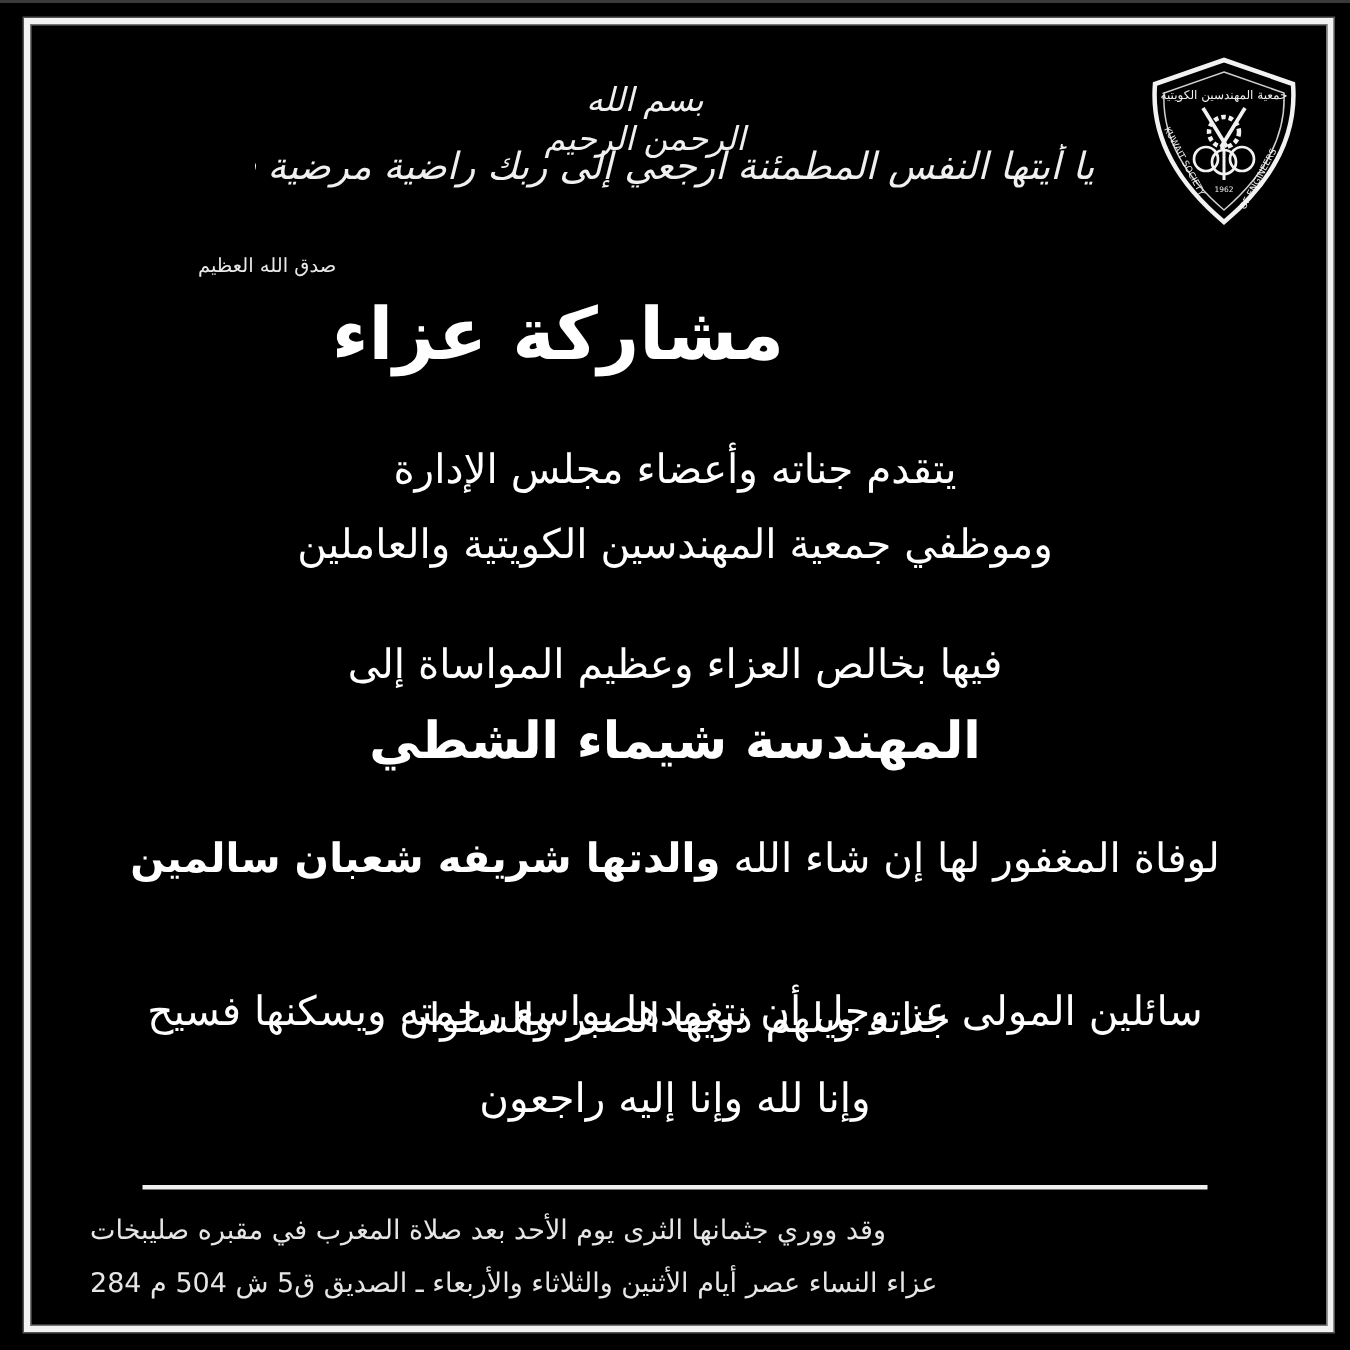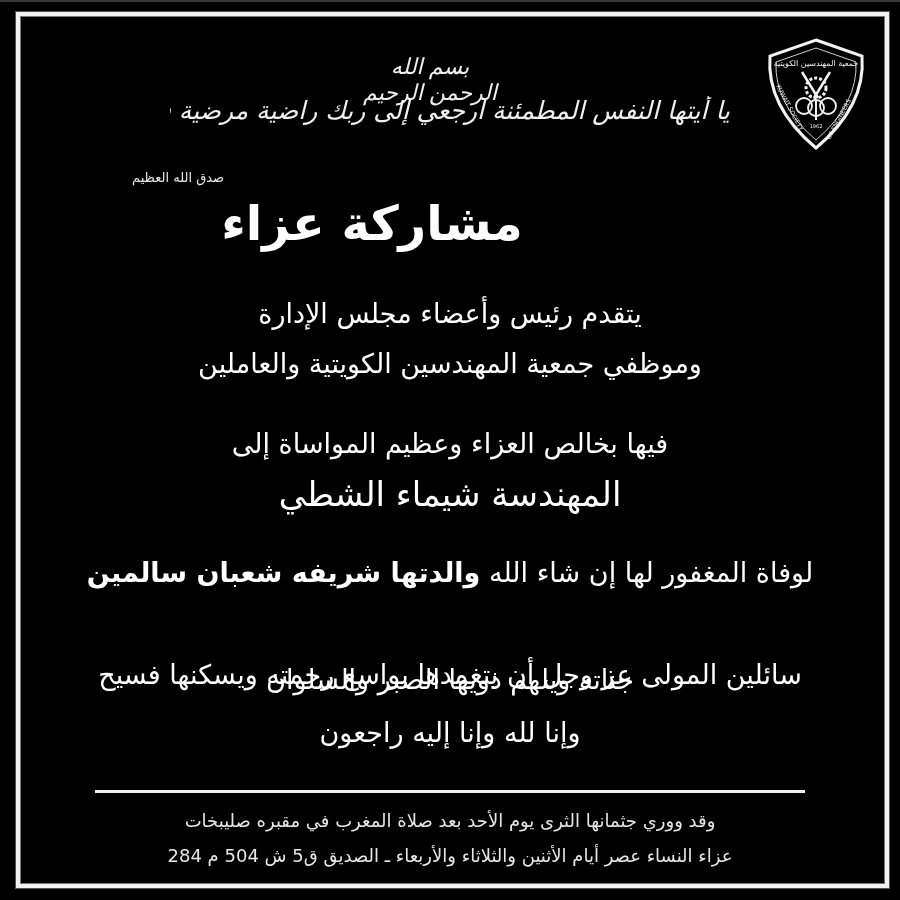--- a/index.html
+++ b/index.html
@@ -84,37 +84,37 @@
       left: 60px;
       width: 780px;
       text-align: center;
       direction: rtl;
       color: #ffffff;
       white-space: nowrap;
     }
     .l1 { top: 298px; font-size: 27px; }
     .l2 { top: 348px; font-size: 27px; }
     .l3 { top: 400px; font-size: 27px; margin-top: 28px; }
-    .name { top: 474px; font-size: 34px; font-weight: normal; }
+    .name { top: 474px; font-size: 34px; font-weight: bold; }
     .l5 { top: 557px; font-size: 27px; }
     .l5 b { font-weight: bold; text-align: right; }
     .l6 { top: 611px; font-size: 27px; margin-top: 48px; }
     .l7 { top: 664px; font-size: 27px; }
     .l8 { top: 717px; font-size: 27px; }
     .divider {
       position: absolute;
       left: 95px; top: 790px;
       width: 710px; height: 3px;
       background: #f0f0f0;
     }
     .small {
       position: absolute;
       left: 60px;
       width: 780px;
-      text-align: center;
+      text-align: left;
       direction: rtl;
       font-size: 18px;
       color: #e6e6e6;
       white-space: nowrap;
     }
     .s1 { top: 810px; }
     .s2 { top: 845px; }
   </style>
 </head>
 <body>
@@ -138,21 +138,21 @@
   <text x="14" y="50" font-size="6" fill="#f2f2f2" font-family="DejaVu Sans, sans-serif" transform="rotate(62 14 50)">KUWAIT SOCIETY</text>
   <text x="68" y="104" font-size="6" fill="#f2f2f2" font-family="DejaVu Sans, sans-serif" transform="rotate(-62 68 104)">OF ENGINEERS</text>
 </svg>
 
 <div class="basmala">بسم الله الرحمن الرحيم</div>
 <div class="verse">يا أيتها النفس المطمئنة ارجعي إلى ربك راضية مرضية فادخلي في عبادي وادخلي جنتي</div>
 <div class="sadaq">صدق الله العظيم</div>
 
 <div class="title">مشاركة عزاء</div>
 
-<div class="para l1">يتقدم رئيس وأعضاء مجلس الإدارة</div>
+<div class="para l1">يتقدم جناته وأعضاء مجلس الإدارة</div>
 <div class="para l2">وموظفي جمعية المهندسين الكويتية والعاملين</div>
 <div class="para l3">فيها بخالص العزاء وعظيم المواساة إلى</div>
 <div class="para name">المهندسة شيماء الشطي</div>
 <div class="para l5">
   <span>لوفاة المغفور لها إن شاء الله</span>
   <b>والدتها شريفه شعبان سالمين</b>
 </div>
 <div class="para l6">سائلين المولى عز وجل أن يتغمدها بواسع رحمته ويسكنها فسيح</div>
 <div class="para l7">جناته ويلهم ذويها الصبر والسلوان</div>
 <div class="para l8">وإنا لله وإنا إليه راجعون</div>

